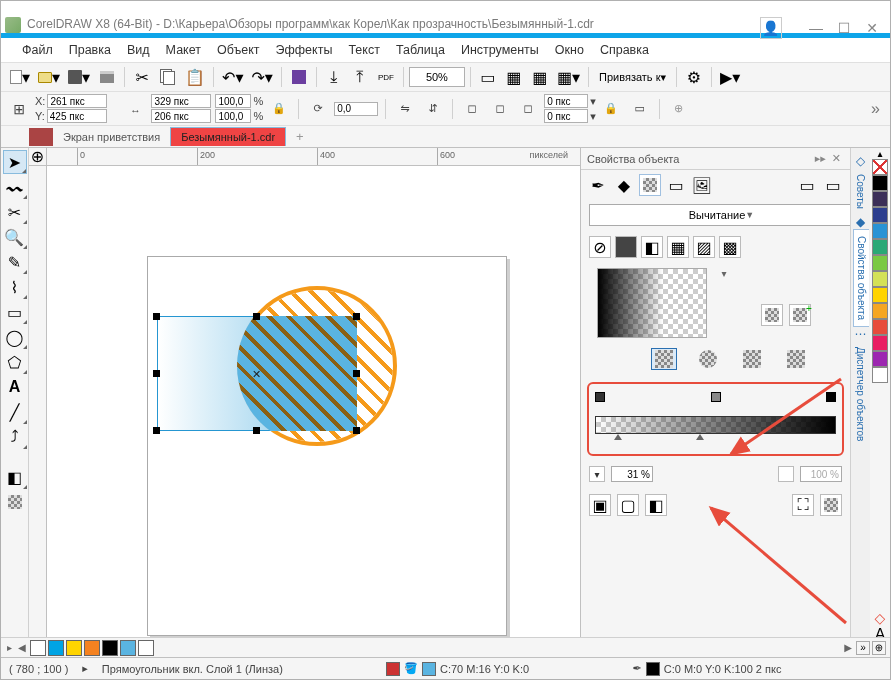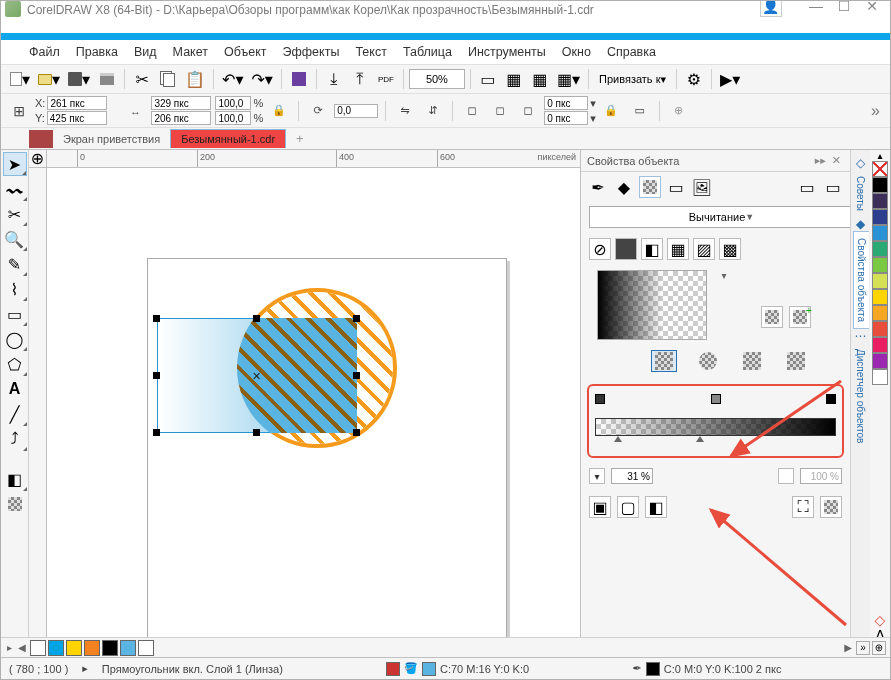--- a/index.html
+++ b/index.html
@@ -1,26 +1,26 @@
 <!DOCTYPE html>
 <html><head>
 <meta charset="utf-8">
 <style>
 * { box-sizing: border-box; margin: 0; padding: 0; font-family: "Segoe UI", Tahoma, sans-serif; }
 body { width: 891px; height: 680px; background: #fff; overflow: hidden; position: relative; border: 1px solid #b0b0b0; }
 
 
-.titlebar { height: 28px; background: #fff; display: flex; align-items: flex-end; padding: 16px 4px; border-bottom: 7px solid #0ea5e9; color: #7a7a7a; font-size: 12px; }
+.titlebar { height: 28px; background: #fff; display: flex; align-items: flex-start; padding: 16px 4px; border-bottom: 5px solid #0ea5e9; color: #7a7a7a; font-size: 12px; }
 .titlebar .app-icon { width: 16px; height: 16px; background: linear-gradient(135deg, #9b8, #7a6); margin-right: 6px; border-radius: 2px; }
 .titlebar .spacer { flex: 1; }
 .titlebar .winbtn { width: 28px; height: 22px; display: flex; align-items: center; justify-content: center; color: #888; cursor: pointer; font-size: 14px; }
 .titlebar .winbtn.user { width: 22px; border: 1px solid #ccc; margin-right: 20px; }
 
 
-.menubar { height: 24px; background: #fff; display: flex; align-items: center; padding: 0 20px; font-size: 12.5px; color: #333; }
+.menubar { height: 24px; background: #fff; display: flex; align-items: center; padding: 0 13px; font-size: 12.5px; color: #333; }
 .menubar .item { padding: 3px 8px; cursor: pointer; }
 
 
 .toolbar { height: 30px; background: #f5f5f5; display: flex; align-items: center; padding: 0 6px; gap: 2px; border-top: 1px solid #e0e0e0; border-bottom: 1px solid #e0e0e0; }
 .tb-btn { min-width: 24px; height: 24px; display: flex; align-items: center; justify-content: center; cursor: pointer; border: 1px solid transparent; padding: 0 2px; }
 .tb-sep { width: 1px; height: 20px; background: #d0d0d0; margin: 0 3px; }
 .tb-input { height: 20px; border: 1px solid #b0b0b0; font-size: 11px; padding: 0 3px; background: #fff; }
 
 
 .ic { width: 16px; height: 16px; display: inline-block; position: relative; }
@@ -306,23 +306,23 @@
         <span class="checker-sq" style="width:14px;height:14px;"></span>
       </div>
     <div style="flex:1;"></div>
   </div>
 
   <div class="canvas-wrap">
     <div class="ruler-corner">⊕</div>
     <div class="ruler-h">
       <span class="tick" style="left:30px;">0</span>
       <span class="tick" style="left:150px;">200</span>
-      <span class="tick" style="left:270px;margin-left:19px;">400</span>
+      <span class="tick" style="left:270px;">400</span>
       <span class="tick" style="left:390px;">600</span>
-      <span style="position:absolute; right:4px; top:2px;">пикселей</span>
+      <span style="position:absolute; right:12px; top:2px;">пикселей</span>
     </div>
     <div class="ruler-v"></div>
     <div class="canvas">
       <div class="page-shadow"></div>
       <div class="shapes">
         <div class="circle">
             <div class="hatch"></div>
           </div>
         <div class="rect"></div>
         <div class="rect-overlay">

